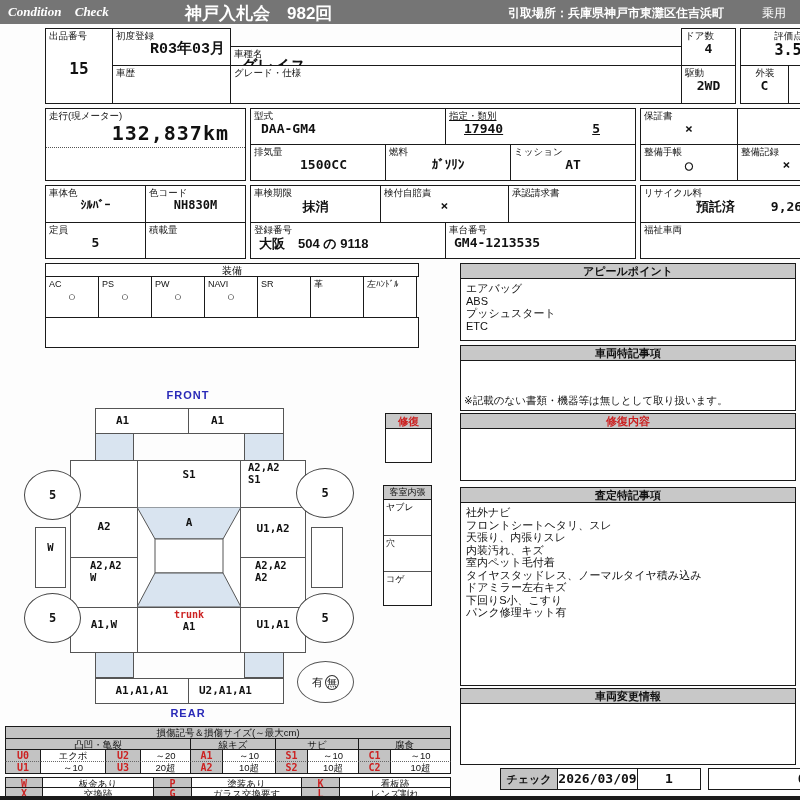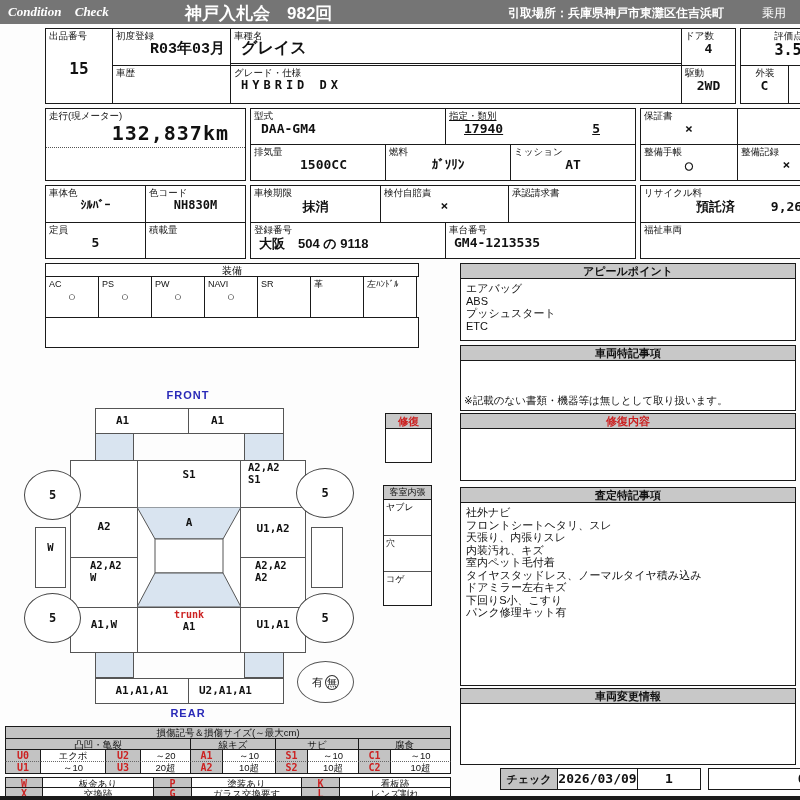--- a/index.html
+++ b/index.html
@@ -44,27 +44,26 @@
     <span class="l">出品番号</span>
     <div class="v" style="font-size:16px;margin-top:18px;">15</div>
   </div>
   <div class="c" style="left:72px;top:28px;width:119px;height:38px;">
     <span class="l">初度登録</span>
     <div class="v" style="font-size:15px;text-align:right;padding-right:5px;margin-top:-2px;font-family:Liberation Mono, monospace;">R03年03月</div>
   </div>
   <div class="c" style="left:72px;top:65px;width:119px;height:39px;">
     <span class="l">車歴</span>
   </div>
-  <div class="c" style="left:190px;top:28px;width:452px;height:36px;">
+  <div class="c" style="left:190px;top:46px;width:452px;height:36px;">
     <span class="l">車種名</span>
     <div class="v" style="font-size:16px;text-align:left;padding-left:10px;margin-top:-3px;font-family:'Liberation Sans',sans-serif;">グレイス</div>
   </div>
   <div class="c" style="left:190px;top:65px;width:452px;height:39px;">
     <span class="l">グレード・仕様</span>
-    <div class="v" style="font-size:12px;text-align:left;padding-left:10px;letter-spacing:4px;">HYBRID DX</div>
   </div>
   <div class="c" style="left:641px;top:28px;width:55px;height:38px;">
     <span class="l">ドア数</span>
     <div class="v">4</div>
   </div>
   <div class="c" style="left:641px;top:65px;width:55px;height:39px;">
     <span class="l">駆動</span>
     <div class="v">2WD</div>
   </div>
   <div class="c" style="left:700px;top:28px;width:96px;height:38px;">

